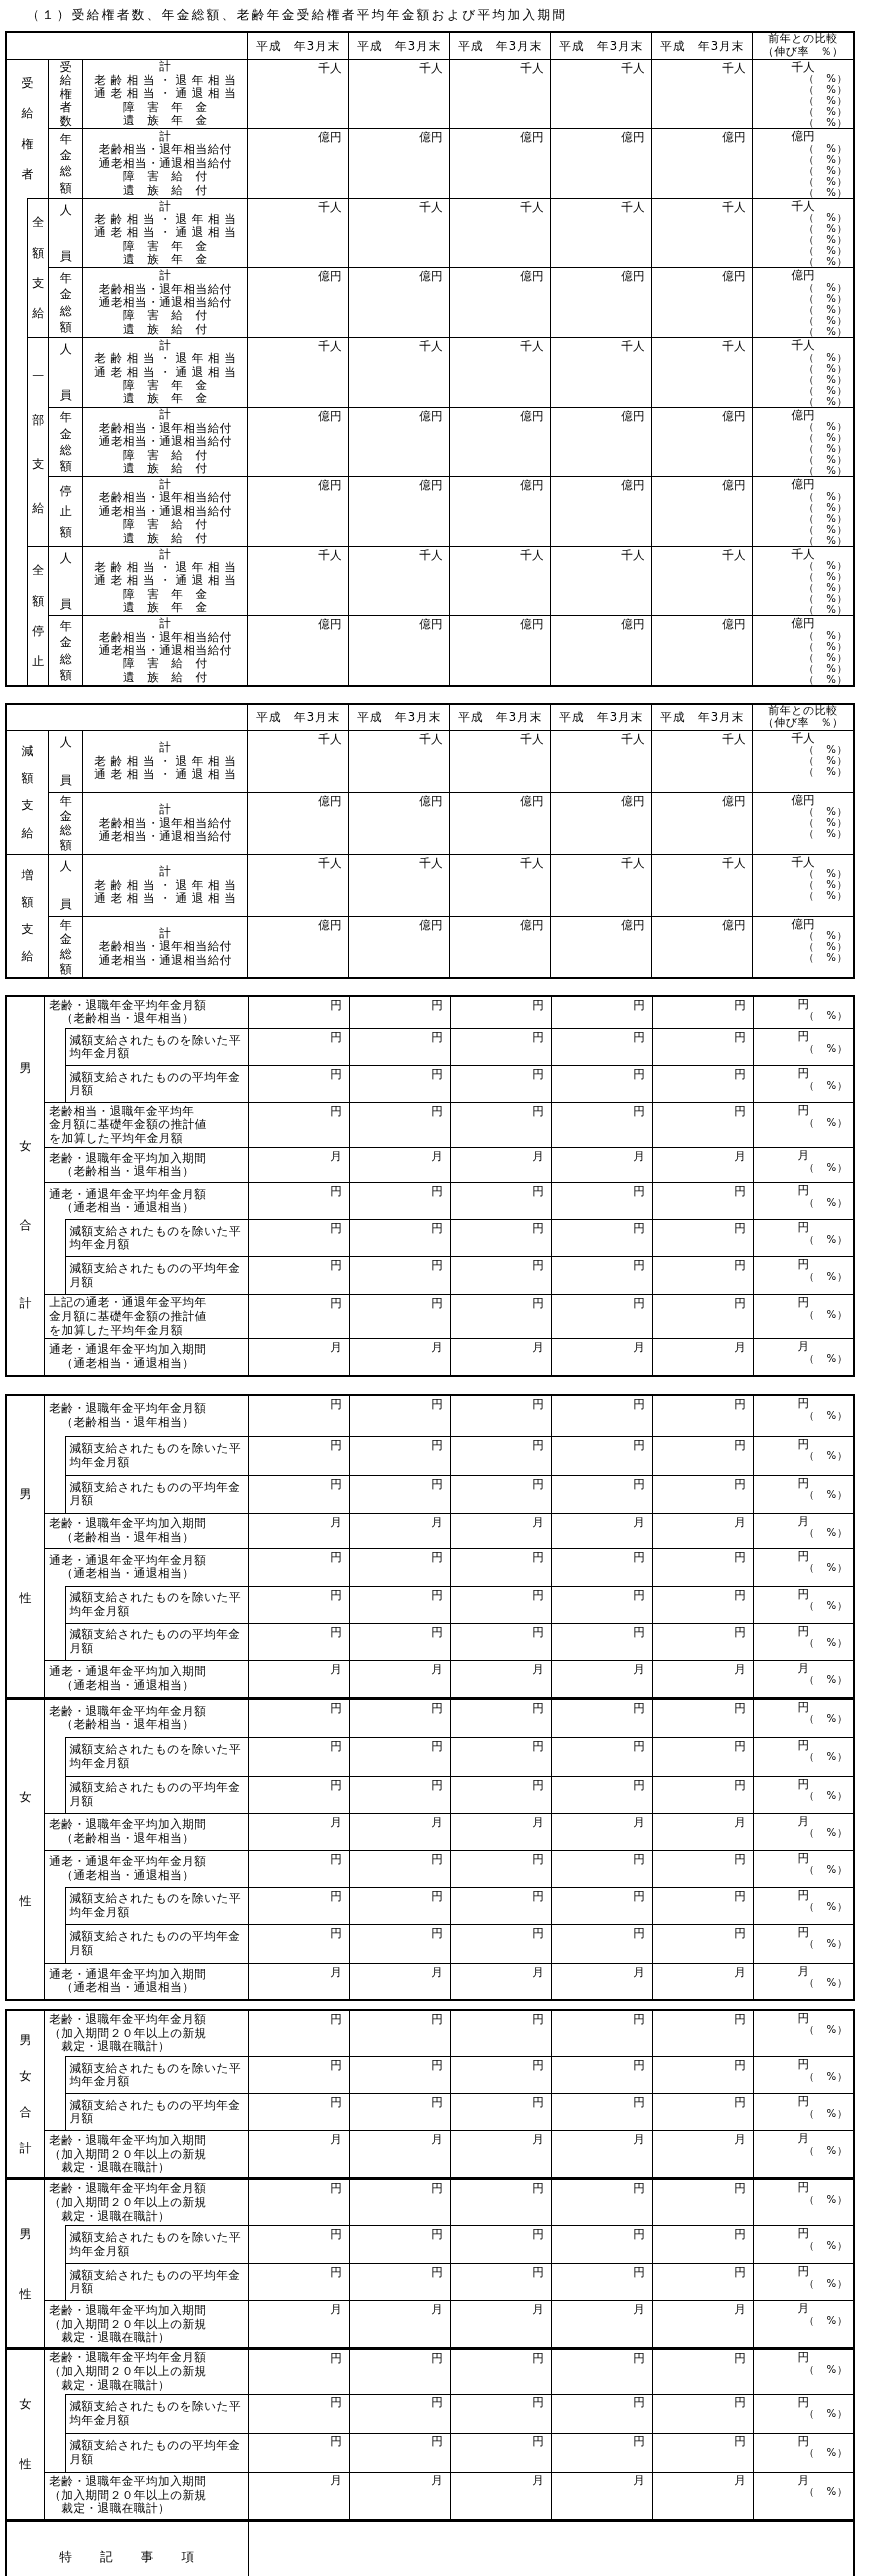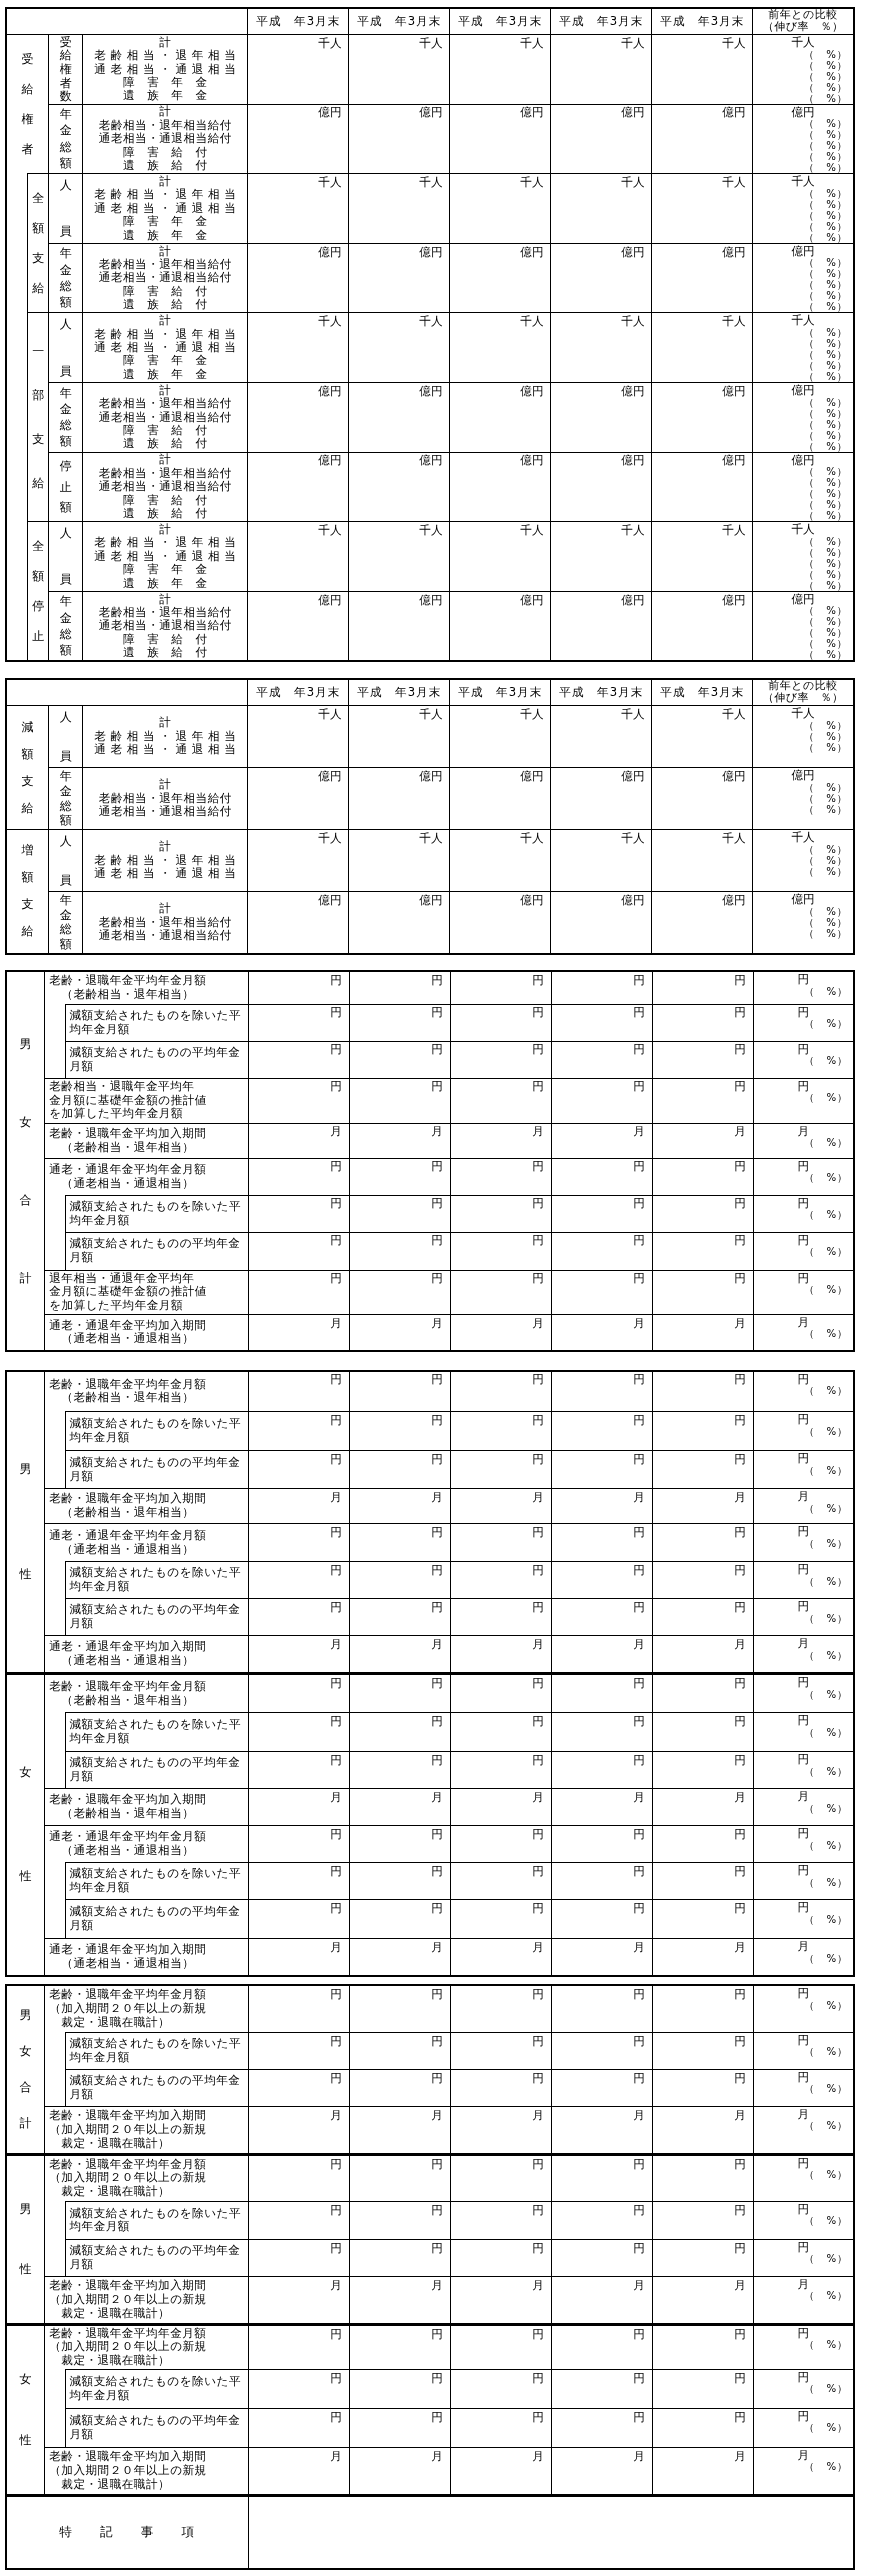--- a/index.html
+++ b/index.html
@@ -22,20 +22,21 @@
   .cc .unit{text-align:center;padding-top:1px;line-height:12.6px;}
   .pct{text-align:right;padding-right:4.8px;font-size:10.2px;line-height:11px;letter-spacing:1px;}
   .al{vertical-align:middle;padding:1px 1.9px 1px 3.9px;line-height:13.7px;letter-spacing:0.5px;font-size:11.6px;}
   .al div{white-space:nowrap;}
   .notes{text-align:center;vertical-align:middle;font-size:12.6px;letter-spacing:1px;}
 </style>
 </head>
 <body>
 
 <div class="wrap">
+  <h1 class="title">（１）受給権者数、年金総額、老齢年金受給権者平均年金額および平均加入期間</h1>
 
   <table id="t1">
     <colgroup>
       <col style="width:22px">
         <col style="width:21px">
         <col style="width:34px">
         <col style="width:165px">
       <col style="width:101px">
         <col style="width:101px">
         <col style="width:101px">
@@ -838,21 +839,21 @@
           <td class="dc">
             <div class="unit">円</div>
           </td>
           <td class="cc">
             <div class="unit">円</div>
             <div class="pct">（　%）</div>
           </td>
         </tr>
         <tr style="height: 44px;">
           <td class="al" colspan="2">
-            <div>退年相当・通退年金平均年</div>
+            <div>上記の通老・通退年金平均年</div>
             <div>金月額に基礎年金額の推計値</div>
             <div>を加算した平均年金月額</div>
           </td>
           <td class="dc">
             <div class="unit">円</div>
           </td>
           <td class="dc">
             <div class="unit">円</div>
           </td>
           <td class="dc">

